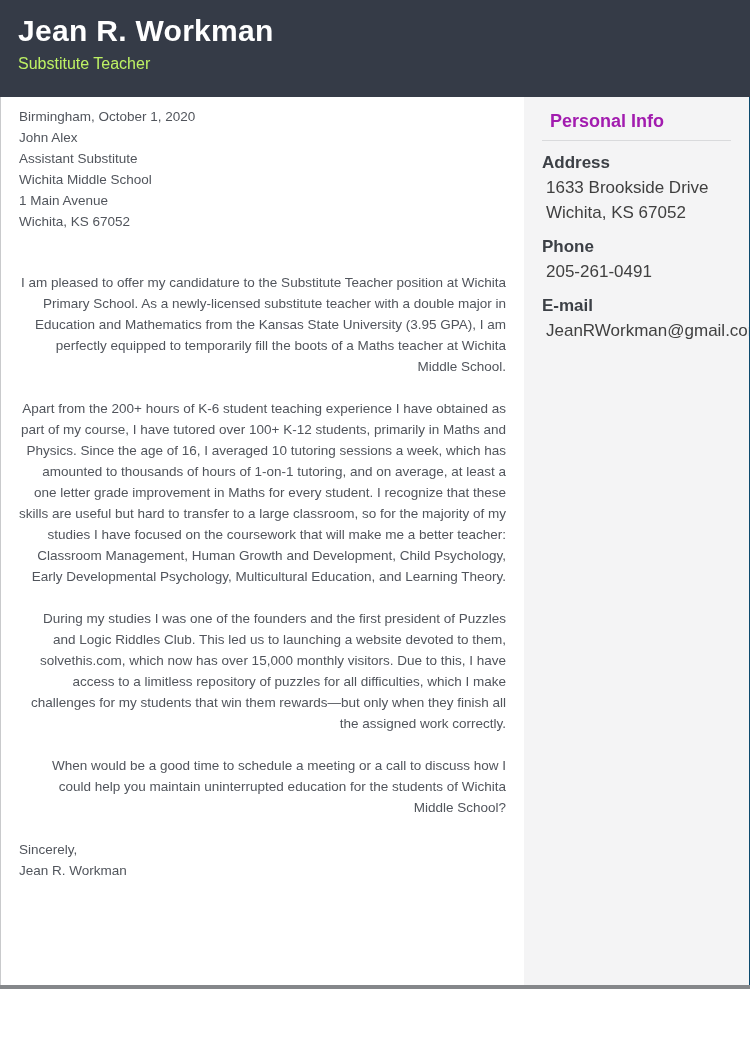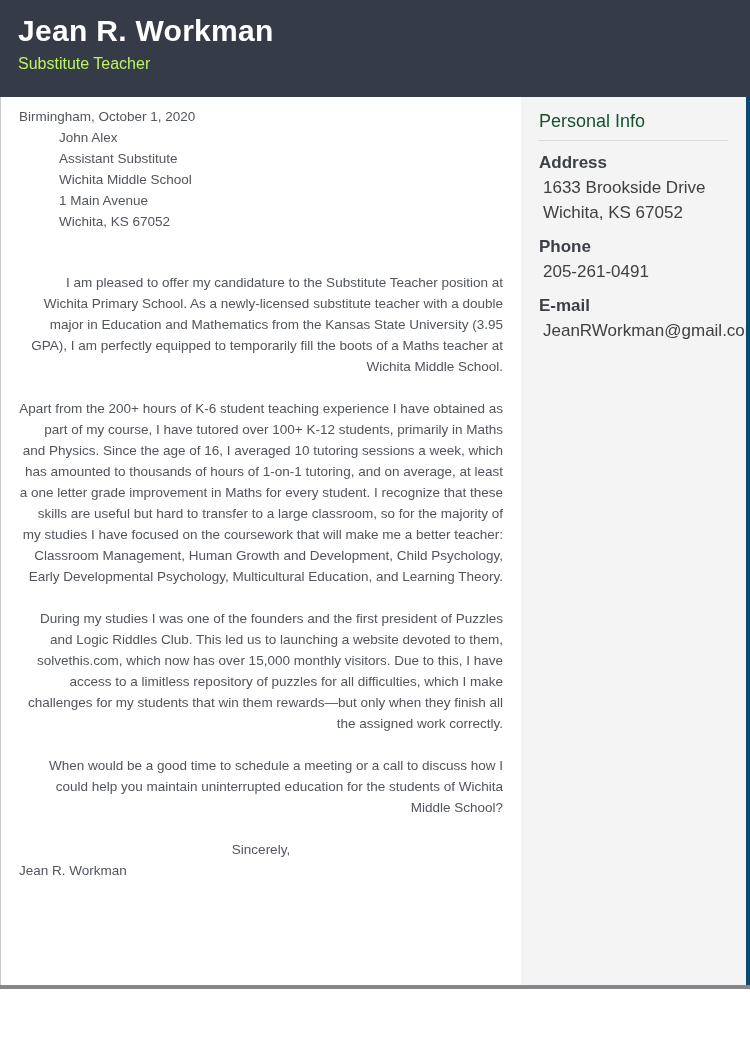--- a/index.html
+++ b/index.html
@@ -35,51 +35,51 @@
     font-size: 16px;
     font-weight: 400;
     line-height: 20px;
   }
   
   .content {
     flex: 1 1 auto;
     display: flex;
     box-sizing: border-box;
     border-left: 1px solid #c9cacc;
-    border-right: 4px solid #0c4a6e;
+    border-right: 1px solid #0c4a6e;
     overflow: hidden;
   }
   .letter {
     flex: 1 1 auto;
     box-sizing: border-box;
     padding: 9px 18px 0 18px;
     color: #51555c;
     font-size: 13.5px;
     line-height: 21px;
   }
   .letter p { margin: 0; }
   .date-line { margin-bottom: 40px; }
-  .recipient-block { margin-bottom: 40px; margin-left: 40px; }
+  .recipient-block { margin-bottom: 40px; }
   .salutation { margin-bottom: 20px; }
   .body-paragraph { margin-bottom: 21px !important; text-align: right; }
-  .closing { margin-top: 0; text-align: center; }
+  .closing { margin-top: 0; }
   .signature { margin: 0; }
   
   .sidebar {
     flex: 0 0 225px;
     width: 225px;
     box-sizing: border-box;
     background: #f4f4f5;
     padding: 13px 18px 0 18px;
   }
   .sidebar-title {
-    margin: 0 0 8px 0;
+    margin: 0 0 8px 8px;
     font-size: 18px;
-    font-weight: 400;
-    color: #14532d;
+    font-weight: 700;
+    color: #a21caf;
     line-height: 22px;
   }
   .sidebar-divider {
     border: none;
     border-top: 1px solid #d9dadc;
     margin: 0 0 11px 0;
   }
   .contact-group { margin-bottom: 13px; font-size: 17px; line-height: 21px; }
   .contact-label { font-weight: 700; color: #3c4046; margin: 0; }
   .contact-value { color: #404040; margin: 4px; }

